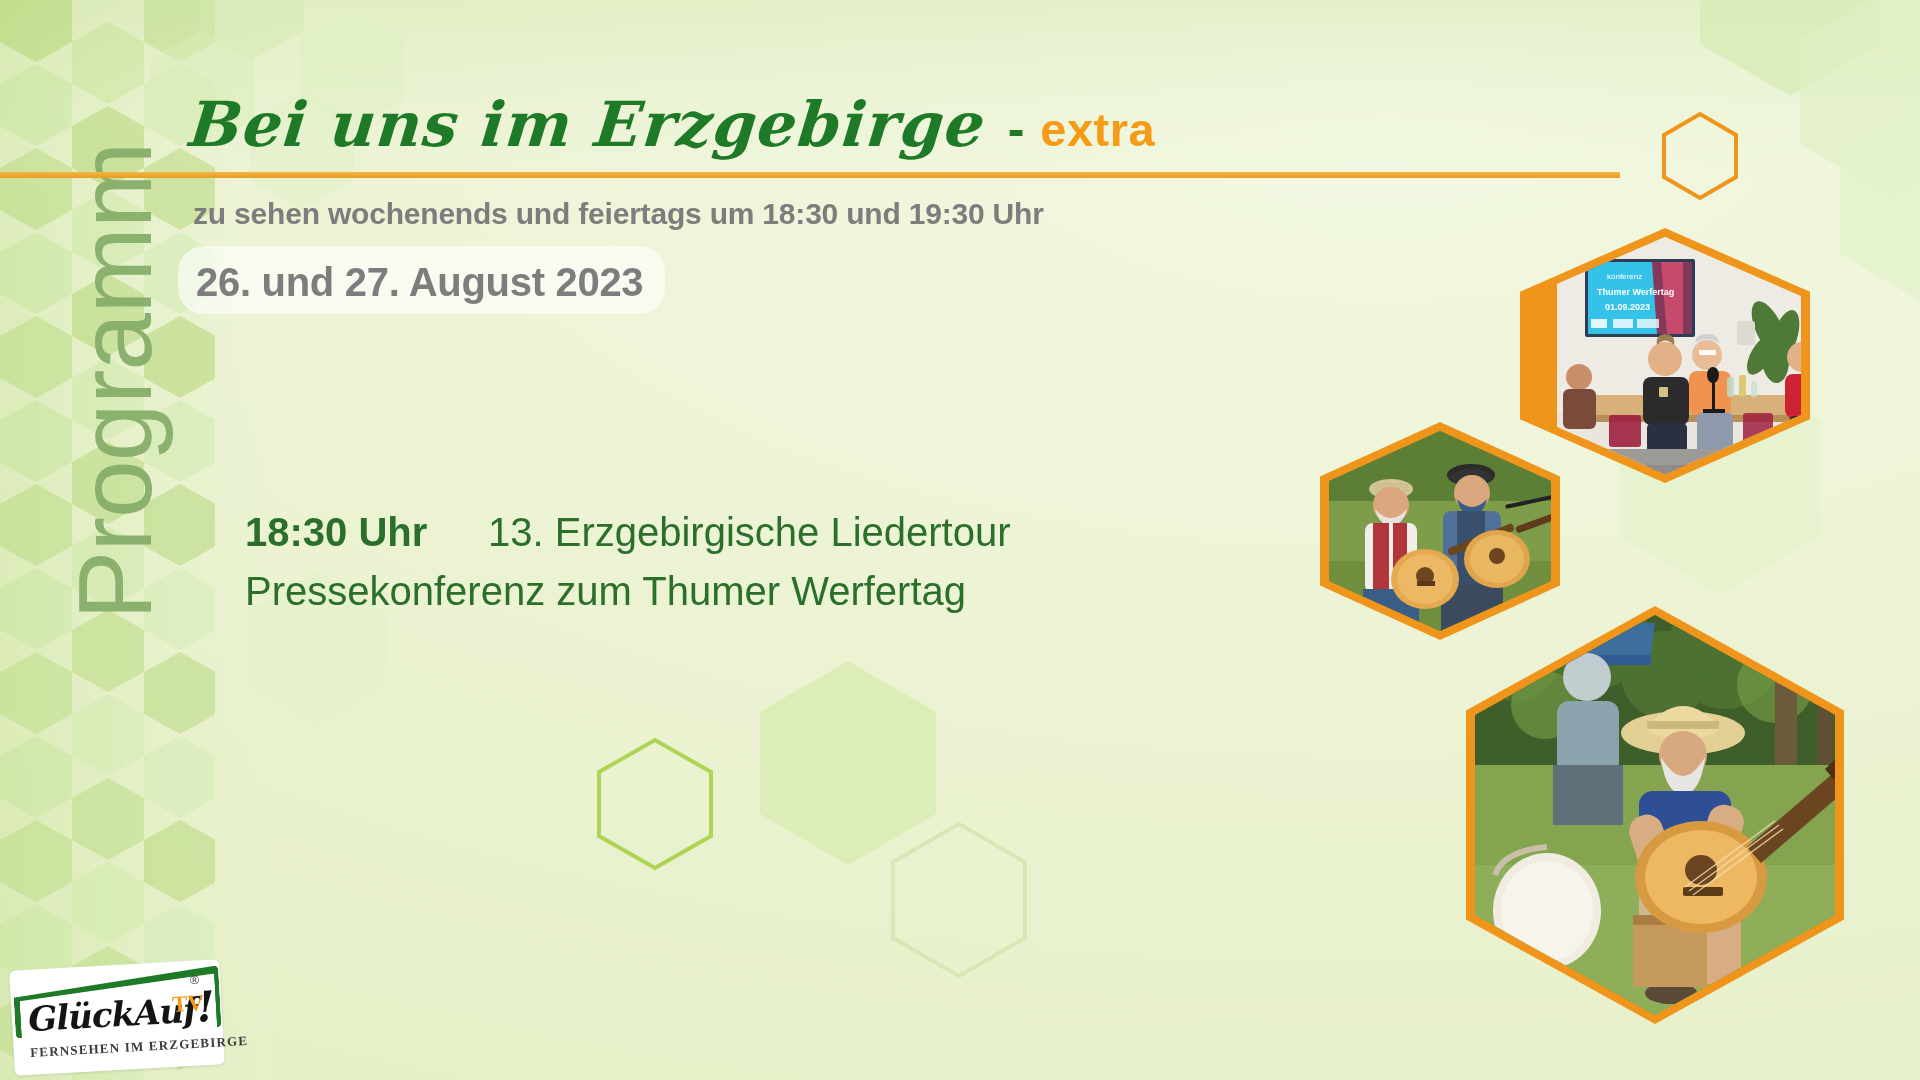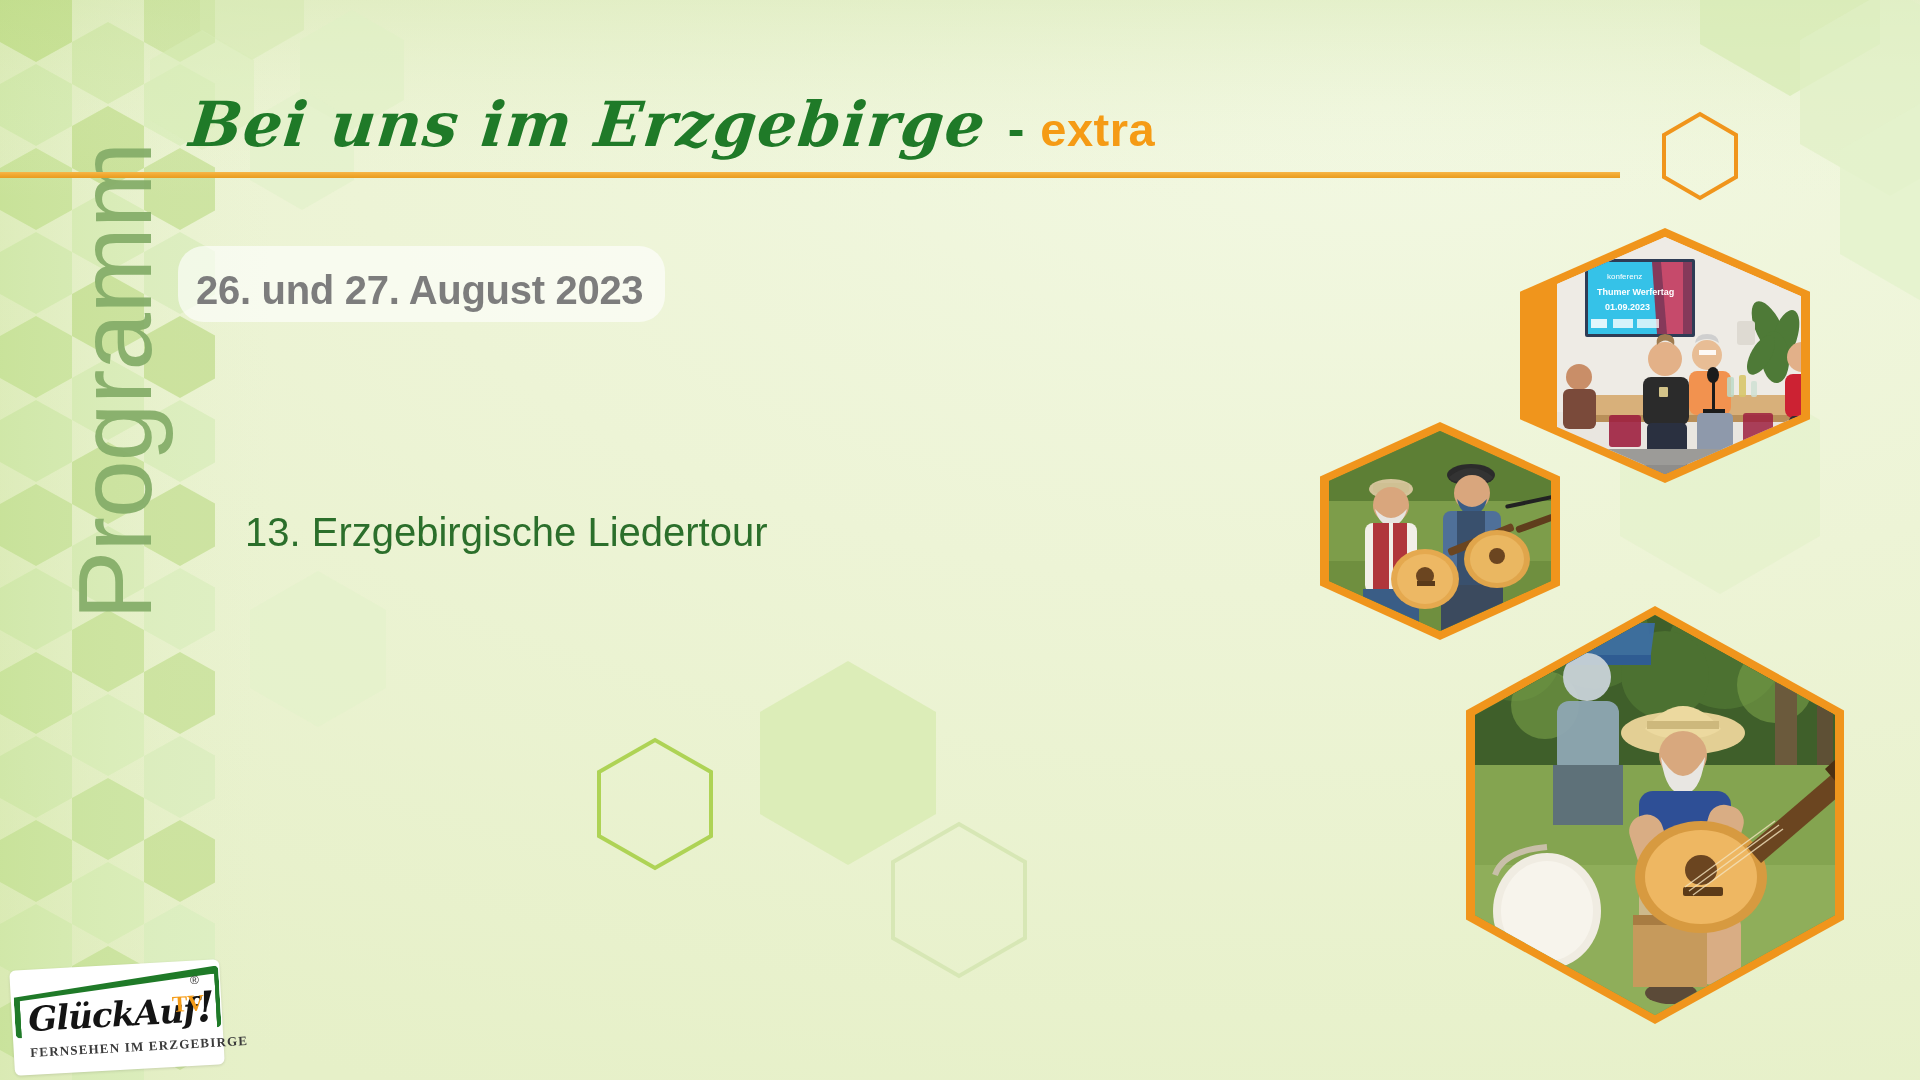--- a/index.html
+++ b/index.html
@@ -57,21 +57,21 @@
     position:absolute;left:0px;top:172px;width:1620px;height:6px;
     background:linear-gradient(180deg,#f6b64a 0%,#f0a82f 50%,#e99c20 100%);
   }
   #subtitle{
     position:absolute;left:193px;top:197px;
     font-size:30px;font-weight:700;color:#7d7d7d;
     letter-spacing:-0.2px;white-space:nowrap;
   }
   #datepill{
     position:absolute;left:178px;top:246px;
-    padding:22px 22px 9px 18px;
+    padding:14px 22px 9px 18px;
     background:rgba(255,255,255,.62);
     border-radius:26px;
     font-size:40px;font-weight:700;color:#7d7d7d;
     letter-spacing:-0.3px;white-space:nowrap;
   }
 
   
   #themen{
     position:absolute;left:252px;top:372px;
     font-size:38px;font-weight:700;color:#2b6f2b;white-space:nowrap;
@@ -252,29 +252,32 @@
 
   <div id="programm">Programm</div>
 
   <div id="title-row">
     <span id="title-main">Bei uns im Erzgebirge</span>
     <span id="title-dash">-</span>
     <span id="title-extra">extra</span>
   </div>
   <div id="title-rule"></div>
 
+  <div id="subtitle">zu sehen wochenends und feiertags um 18:30 und 19:30 Uhr</div>
 
   <div id="datepill">26. und 27. August 2023</div>
 
 
   <div id="schedule">
     <div class="sched-row">
+      <span class="sched-time">18:30 Uhr</span>
       <span class="sched-title">13. Erzgebirgische Liedertour</span>
     </div>
     <div class="sched-row">
+      <span class="sched-title">Pressekonferenz zum Thumer Werfertag</span>
     </div>
   </div>
 
   <div class="photo-hex top" style="left:1520px;top:228px;width:290px;height:255px;">
     <div class="frame"></div>
     <div class="inner">
       <svg width="290" height="255" viewBox="0 0 290 255" preserveAspectRatio="xMidYMid slice">
         <rect x="0" y="0" width="290" height="255" fill="#e9e6e0"></rect>
 
         <rect x="0" y="0" width="290" height="175" fill="#eeebe5"></rect>

